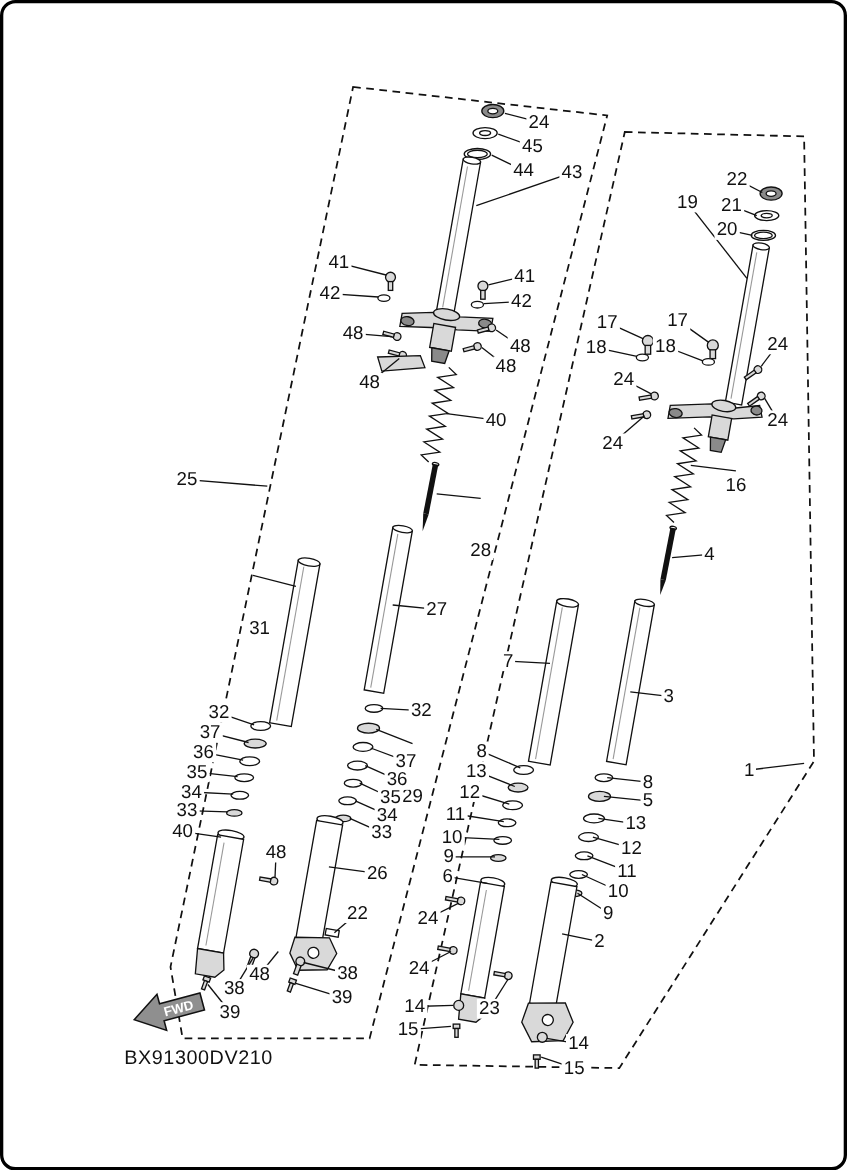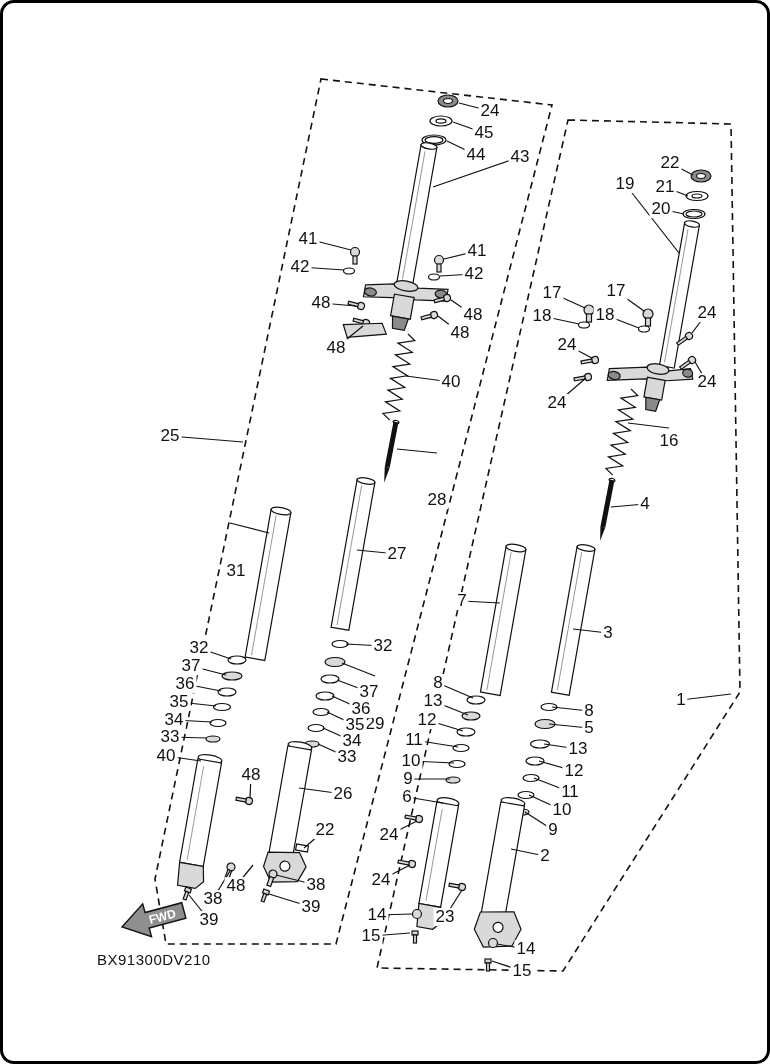--- a/index.html
+++ b/index.html
@@ -15,22 +15,22 @@
   .dk { fill:#8a8a8a; stroke:#111; stroke-width:1.2; }
   .ln { fill:none; stroke:#111; stroke-width:1.2; }
   #leader-layer line { stroke:#111; stroke-width:1.2; }
   #callout-layer { position:absolute; inset:0; }
   .callout {
     position:absolute; transform:translate(-50%,-50%);
     font-size:17px; line-height:1.05; color:#111;
     background:#fff; padding:0 2px; white-space:nowrap;
   }
   .drawing-code {
-    position:absolute; left:94px; top:948px;
-    font-size:15px; letter-spacing:0.5px; color:#111;
+    position:absolute; left:110px; top:948px;
+    font-size:18px; letter-spacing:0.5px; color:#111;
   }
 </style>
 </head>
 <body>
 
 <div class="page">
 
   <svg id="diagram-svg" viewBox="0 0 770 1064" xmlns="http://www.w3.org/2000/svg">
 
     <polygon class="dash" points="318,76 549,102 333,941 163,941 152,876"></polygon>

